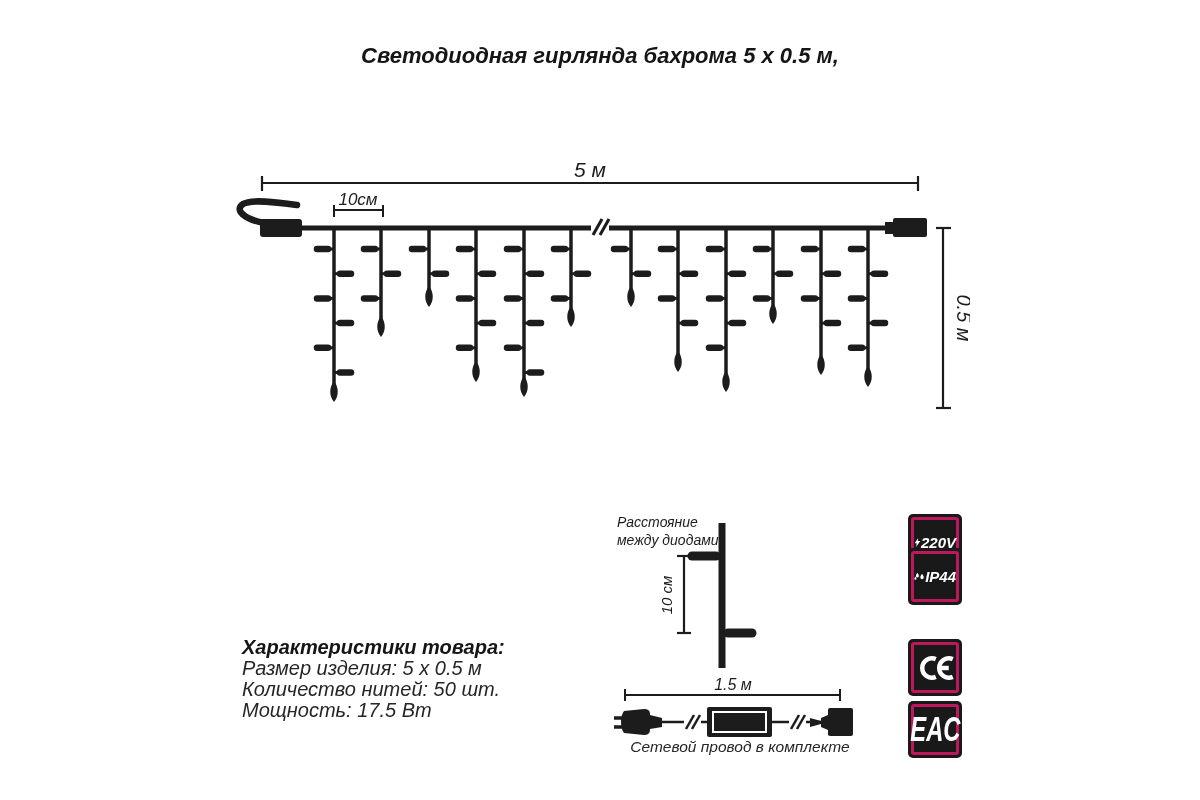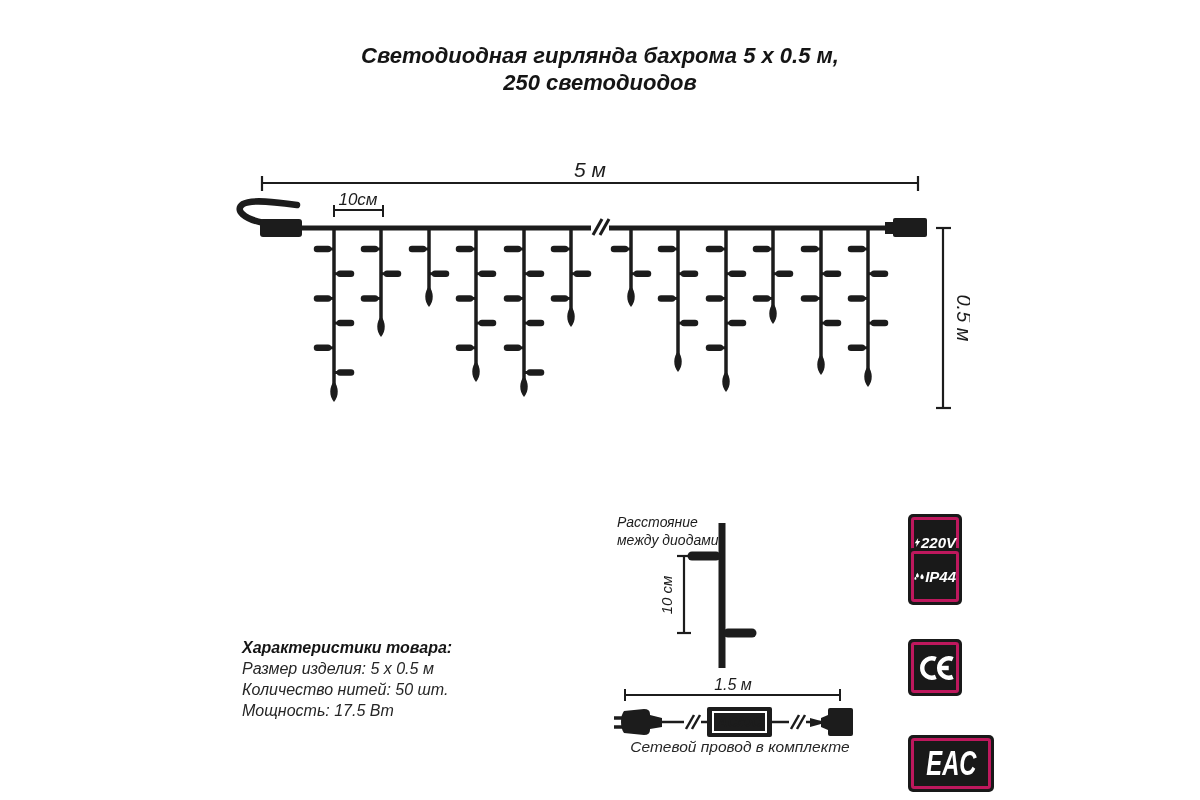--- a/index.html
+++ b/index.html
@@ -6,21 +6,21 @@
   .page {
     position:relative; width:1200px; height:800px; background:#ffffff;
     font-family:"Liberation Sans","DejaVu Sans",sans-serif; color:#1f1f1f; overflow:hidden;font-style:italic;
   }
   .title {
     position:absolute; left:0; right:0; top:42px; text-align:center;
     font-weight:bold; font-size:22px; line-height:27px; color:#151515;
   }
   .abs { position:absolute; }
   svg text { font-family:"Liberation Sans","DejaVu Sans",sans-serif; fill:#1c1c1c; }
-  .specs { position:absolute; left:242px; top:637px; font-size:16px; line-height:21px; color:#262626; }
+  .specs { position:absolute; left:242px; top:637px; font-size:20px; line-height:21px; color:#262626; }
   .specs .heading { font-weight:bold; color:#151515; }
   .cord-caption {
     position:absolute; left:600px; top:738px; width:280px; text-align:center;
     font-size:15.5px; color:#262626;
   }
   .cert-icon {
     position:absolute; left:908px; width:54px; height:57px;
     background:#191919; border-radius:5px;
   }
   .cert-inner {
@@ -31,21 +31,20 @@
   .cert-label { color:#fff; font-weight:bold; font-size:15px; line-height:16px; }
   .eac-label { color:#fff; font-weight:bold; font-size:25px; transform:scale(0.95,1.38); letter-spacing:0px; }
 </style>
 </head>
 <body>
 
 <div class="page">
 
   <div class="title">
     <div>Светодиодная гирлянда бахрома 5 x 0.5 м,</div>
-    <div>250 светодиодов</div>
   </div>
 
   <svg class="abs" style="left:230px; top:150px;" width="740" height="272" viewBox="0 0 740 272">
 
     <g stroke="#1c1c1c" stroke-width="2.2">
       <line x1="32" y1="33" x2="688" y2="33"></line>
       <line x1="32" y1="26" x2="32" y2="41"></line>
       <line x1="688" y1="26" x2="688" y2="41"></line>
     </g>
     <text x="360" y="27" text-anchor="middle" font-size="21">5 м</text>
@@ -299,19 +298,19 @@
   <div class="cert-icon" style="top:639px;">
     <div class="cert-inner">
       <svg width="44" height="36" viewBox="0 0 52 44">
         <path d="M 27 11 A 12 12 0 1 0 27 33" fill="none" stroke="#ffffff" stroke-width="5.5"></path>
         <path d="M 48 11 A 12 12 0 1 0 48 33" fill="none" stroke="#ffffff" stroke-width="5.5"></path>
         <line x1="31.5" y1="22" x2="43" y2="22" stroke="#ffffff" stroke-width="5.5"></line>
       </svg>
     </div>
   </div>
 
-  <div class="cert-icon" style="top:735px;padding-left:32px;">
+  <div class="cert-icon" style="top:701px;">
     <div class="cert-inner">
       <div class="eac-label">EAC</div>
     </div>
   </div>
 
 </div>
 
 </body></html>

